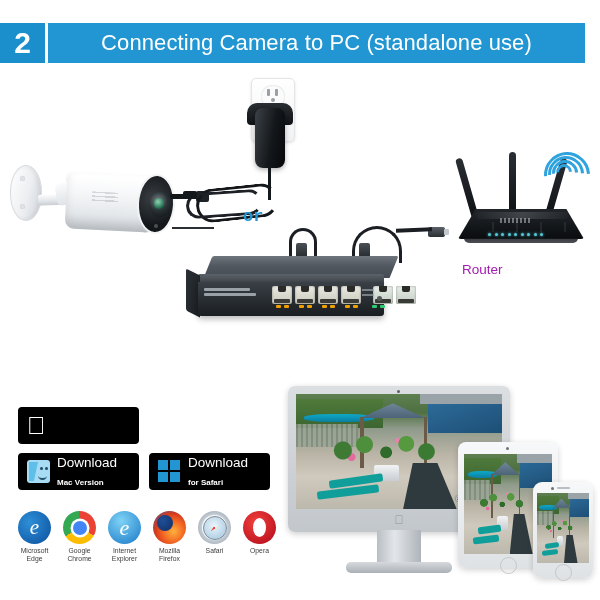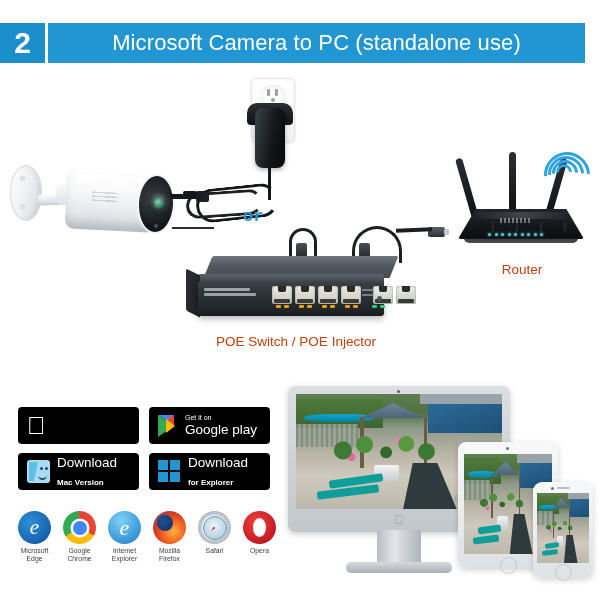--- a/index.html
+++ b/index.html
@@ -10,21 +10,21 @@
   
   .header{position:absolute;left:0;top:23px;width:585px;height:40px;display:flex;}
   .step-box{width:45px;height:40px;background:#1b8fcb;display:flex;align-items:center;
             justify-content:center;color:#fff;font-size:30px;font-weight:700;line-height:1;}
   .hdr-gap{width:3px;height:40px;background:#ffffff;}
   .hdr-bar{flex:1;height:40px;background:#2196d3;display:flex;align-items:center;
            justify-content:center;}
   .hdr-title{color:#ffffff;font-size:22px;letter-spacing:.1px;white-space:nowrap;}
 
   
-  .cap{position:absolute;color:#c2410c;font-size:13.5px;text-align:center;white-space:nowrap;}
+  .cap{position:absolute;color:#a21caf;font-size:13.5px;text-align:left;white-space:nowrap;}
   .orword{position:absolute;color:#2196d3;font-size:17px;font-weight:700;font-family:Liberation Mono, monospace;}
 
   
   .camera{position:absolute;left:4px;top:150px;width:175px;height:105px;}
   .cam-arm{position:absolute;left:34px;top:44px;width:42px;height:11px;background:
       linear-gradient(#fdfdfd,#e2e5e8 60%,#c8ccd1);border-radius:3px;transform:rotate(-2deg);}
   .cam-plate{position:absolute;left:6px;top:15px;width:30px;height:54px;border-radius:50%/48%;
       background:linear-gradient(105deg,#ffffff,#eceef1 55%,#cfd4d9);border:1px solid #d8dce0;
       box-shadow:inset -2px 0 4px rgba(0,0,0,.07);}
   .cam-plate:before,.cam-plate:after{content:"";position:absolute;left:9px;width:5px;height:5px;
@@ -259,21 +259,21 @@
 <body>
 
 <div class="stage">
 
   <div class="header">
     <div class="step-box">
       <span>2</span>
     </div>
     <div class="hdr-gap"></div>
     <div class="hdr-bar">
-      <span class="hdr-title">Microsoft Camera to PC (standalone use)</span>
+      <span class="hdr-title">Connecting Camera to PC (standalone use)</span>
     </div>
   </div>
 
   <div class="camera">
     <div class="cam-plate"></div>
     <div class="cam-arm"></div>
     <div class="cam-joint"></div>
     <div class="cam-sun"></div>
     <div class="cam-barrel"></div>
     <div class="cam-logo"></div>
@@ -349,21 +349,20 @@
         <span class="led" style="left:174px;background:#2ecc71;"></span>
         <span class="led" style="left:182px;background:#2ecc71;"></span>
       </div>
       <div class="sw-ind">
           <i></i>
           <i></i>
         </div>
       <div class="sw-btn"></div>
     </div>
   </div>
-  <span class="cap" style="left:198px;top:334px;width:196px;">POE Switch / POE Injector</span>
 
   <div class="router">
     <div class="ant a1"></div>
     <div class="ant a2"></div>
     <div class="ant a3"></div>
     <div class="r-body"></div>
     <div class="r-glare"></div>
     <div class="r-grooves"></div>
     <div class="r-brand"></div>
     <div class="r-leds">
@@ -385,32 +384,20 @@
         <span class="arc d"></span>
     </div>
   </div>
   <span class="cap" style="left:462px;top:262px;width:120px;">Router</span>
 
   <div class="badges">
     <div class="badge-row">
       <div class="badge w">
         <span class="apple-glyph"></span>
       </div>
-      <div class="badge w">
-        <span class="gp">
-          <i class="t2"></i>
-            <i class="t3"></i>
-            <i class="t1"></i>
-            <i class="t4"></i>
-        </span>
-        <span class="b-txt">
-          <span class="b-small">Get it on</span>
-          <span class="b-big2">Google play</span>
-        </span>
-      </div>
     </div>
     <div class="badge-row">
       <div class="badge w">
         <span class="macicon">
           <span class="macdot" style="left:13px;"></span>
             <span class="macdot" style="left:18px;"></span>
         </span>
         <span class="b-txt">
           <span class="b-big2">Download</span>
           <span class="b-sub">Mac Version</span>
@@ -418,21 +405,21 @@
       </div>
       <div class="badge w">
         <span class="win">
           <i class="q1"></i>
             <i class="q2"></i>
             <i class="q3"></i>
             <i class="q4"></i>
         </span>
         <span class="b-txt">
           <span class="b-big2">Download</span>
-          <span class="b-sub">for Explorer</span>
+          <span class="b-sub">for Safari</span>
         </span>
       </div>
     </div>
   </div>
 
   <div class="browsers">
     <div class="bw">
       <div class="bw-ic edge">e</div>
       <div class="bw-lbl"><span>Microsoft</span><br>
         <span>Edge</span></div>

